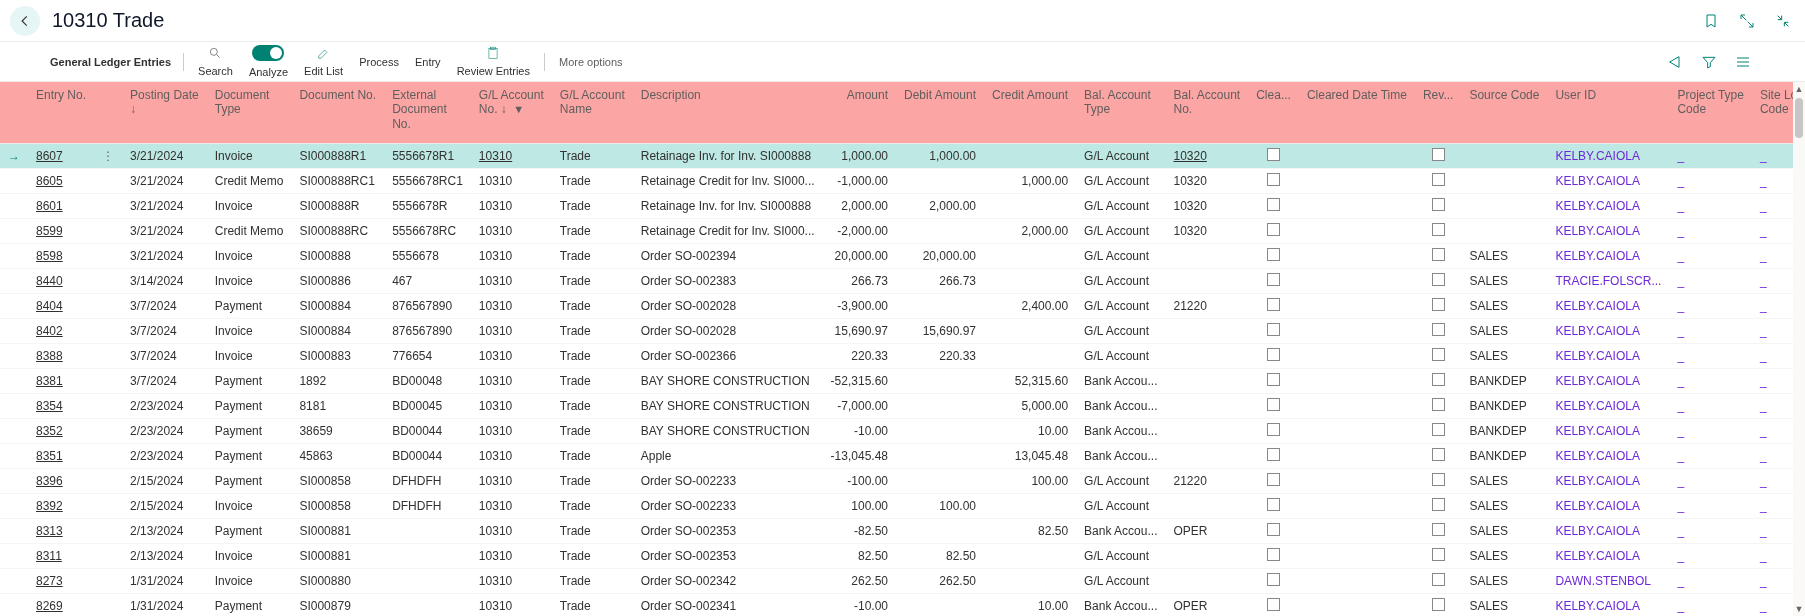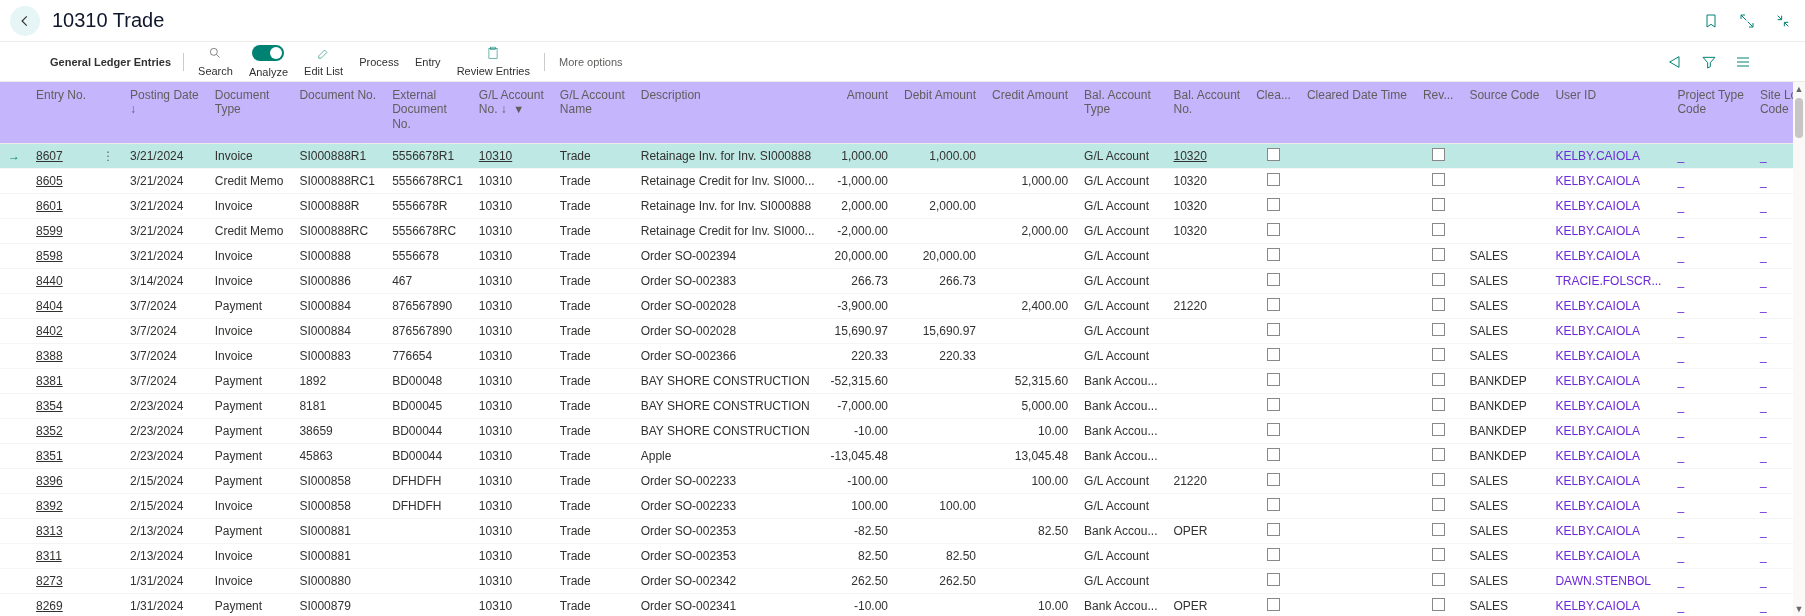--- a/index.html
+++ b/index.html
@@ -67,21 +67,21 @@
     font-size:12px;
     white-space:nowrap;
   }
   thead th {
     text-align:left;
     font-weight:400;
     color:#605e5c;
     padding:6px 8px 12px 8px;
     vertical-align:top;
     border-bottom:1px solid #edebe9;
-    position:sticky; top:0; background:#c4b5fd;
+    position:sticky; top:0; background:#fca5a5;
     font-size:12px;
     line-height:1.2;
   }
   tbody td {
     padding:4px 8px;
     border-bottom:1px solid #f5f5f5;
     height:22px;
   }
   tbody tr.selected td { background:#bde8e4; }
   .rh { width:40px; text-align:center; }

